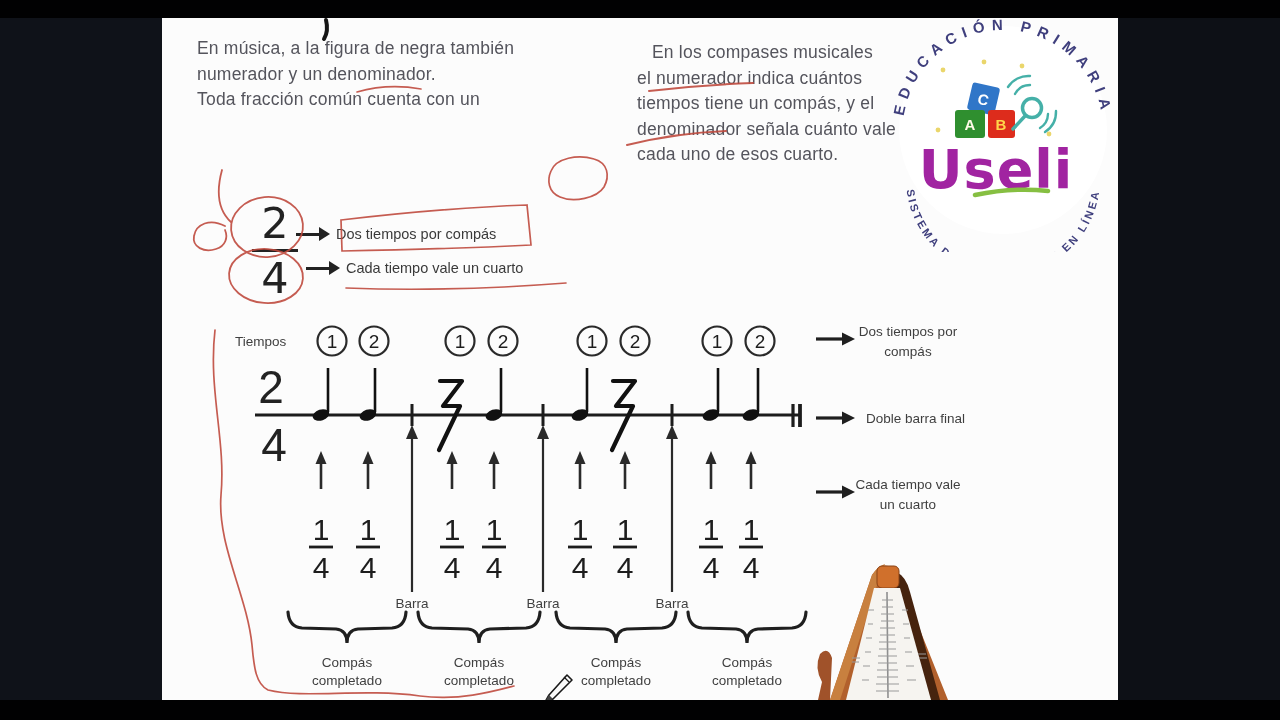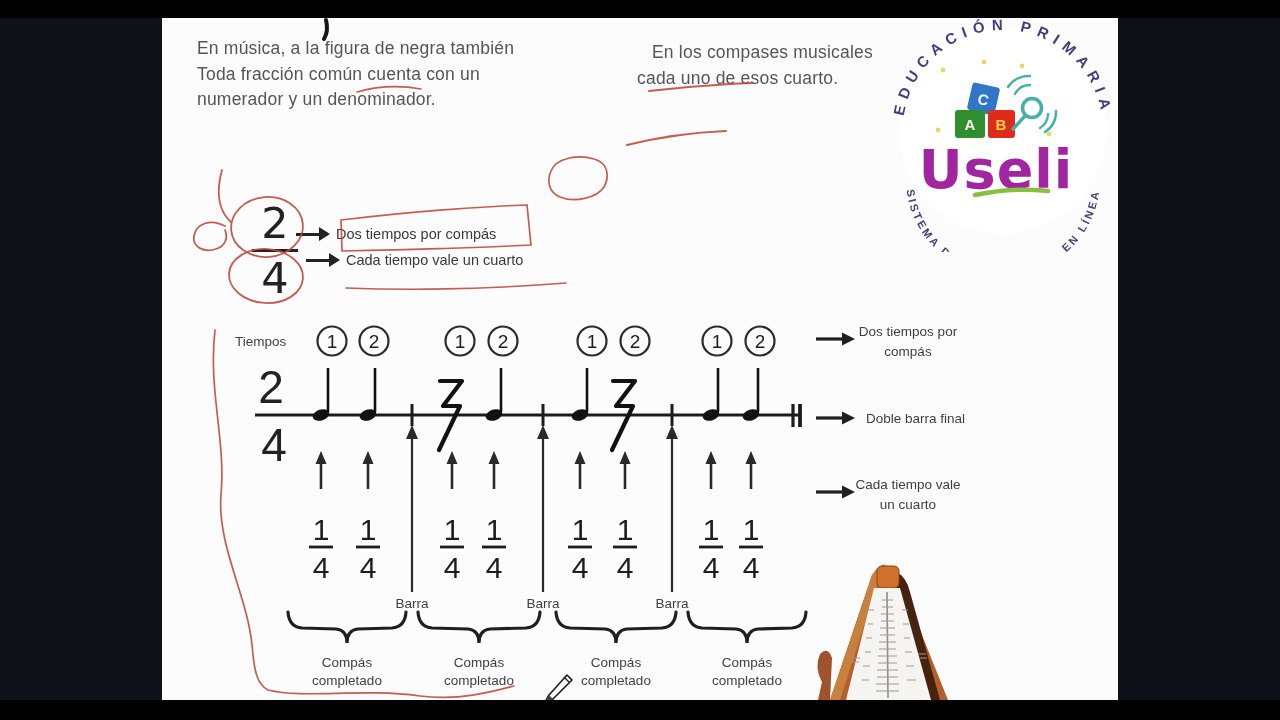--- a/index.html
+++ b/index.html
@@ -18,45 +18,48 @@
   .para{position:absolute;color:#54545c;font-size:17.5px;line-height:25.6px;letter-spacing:.2px;}
   .para-left{left:197px;top:36px;width:390px;}
   .para-right{left:637px;top:40px;width:270px;}
   .para-right div:first-child{padding-left:15px;}
   .bigfrac{position:absolute;left:240px;top:198px;width:70px;text-align:center;
            color:#222;font-family:"DejaVu Sans",sans-serif;}
   .bigfrac .num,.bigfrac .den{font-size:43px;line-height:50px;}
   .bigfrac .fbar{width:46px;border-top:3.5px solid #222;margin:1px auto;}
   .frow{position:absolute;display:flex;align-items:center;color:#3a3a3a;font-size:14.5px;}
   .frow-1{left:296px;top:226px;}
-  .frow-2{left:306px;top:252px;}
+  .frow-2{left:306px;top:260px;}
   .harrow{display:inline-block;width:24px;height:3px;background:#222;position:relative;margin-right:16px;}
   .harrow:after{content:"";position:absolute;right:-10px;top:-5.5px;border-left:11px solid #222;
                 border-top:7px solid transparent;border-bottom:7px solid transparent;}
   .overlay{position:absolute;left:0;top:0;width:1280px;height:720px;pointer-events:none;}
   svg text{font-family:"Liberation Sans",sans-serif;}
   .logo-arc{fill:var(--logo-indigo);font-weight:bold;}
   .block-a{fill:var(--block-a);} .block-b{fill:var(--block-b);} .block-c{fill:var(--block-c);}
   .wordmark{fill:var(--logo-purple);font-family:"DejaVu Sans",sans-serif;font-weight:bold;}
 </style>
 </head>
 <body>
 
 <div class="stage">
   <div class="panel-left"></div>
   <div class="panel-right"></div>
   <div class="page"></div>
 
   <div class="para para-left">
       <div>En música, a la figura de negra también</div>
+      <div>numerador y un denominador.</div>
       <div>Toda fracción común cuenta con un</div>
-      <div>numerador y un denominador.</div>
     </div>
   <div class="para para-right">
       <div>En los compases musicales</div>
+      <div>el numerador indica cuántos</div>
+      <div>tiempos tiene un compás, y el</div>
+      <div>denominador señala cuánto vale</div>
       <div>cada uno de esos cuarto.</div>
     </div>
 
   <div class="bigfrac">
     <div class="num">2</div>
     <div class="fbar"></div>
     <div class="den">4</div>
   </div>
   <div class="frow frow-1">
     <span class="harrow"></span>

